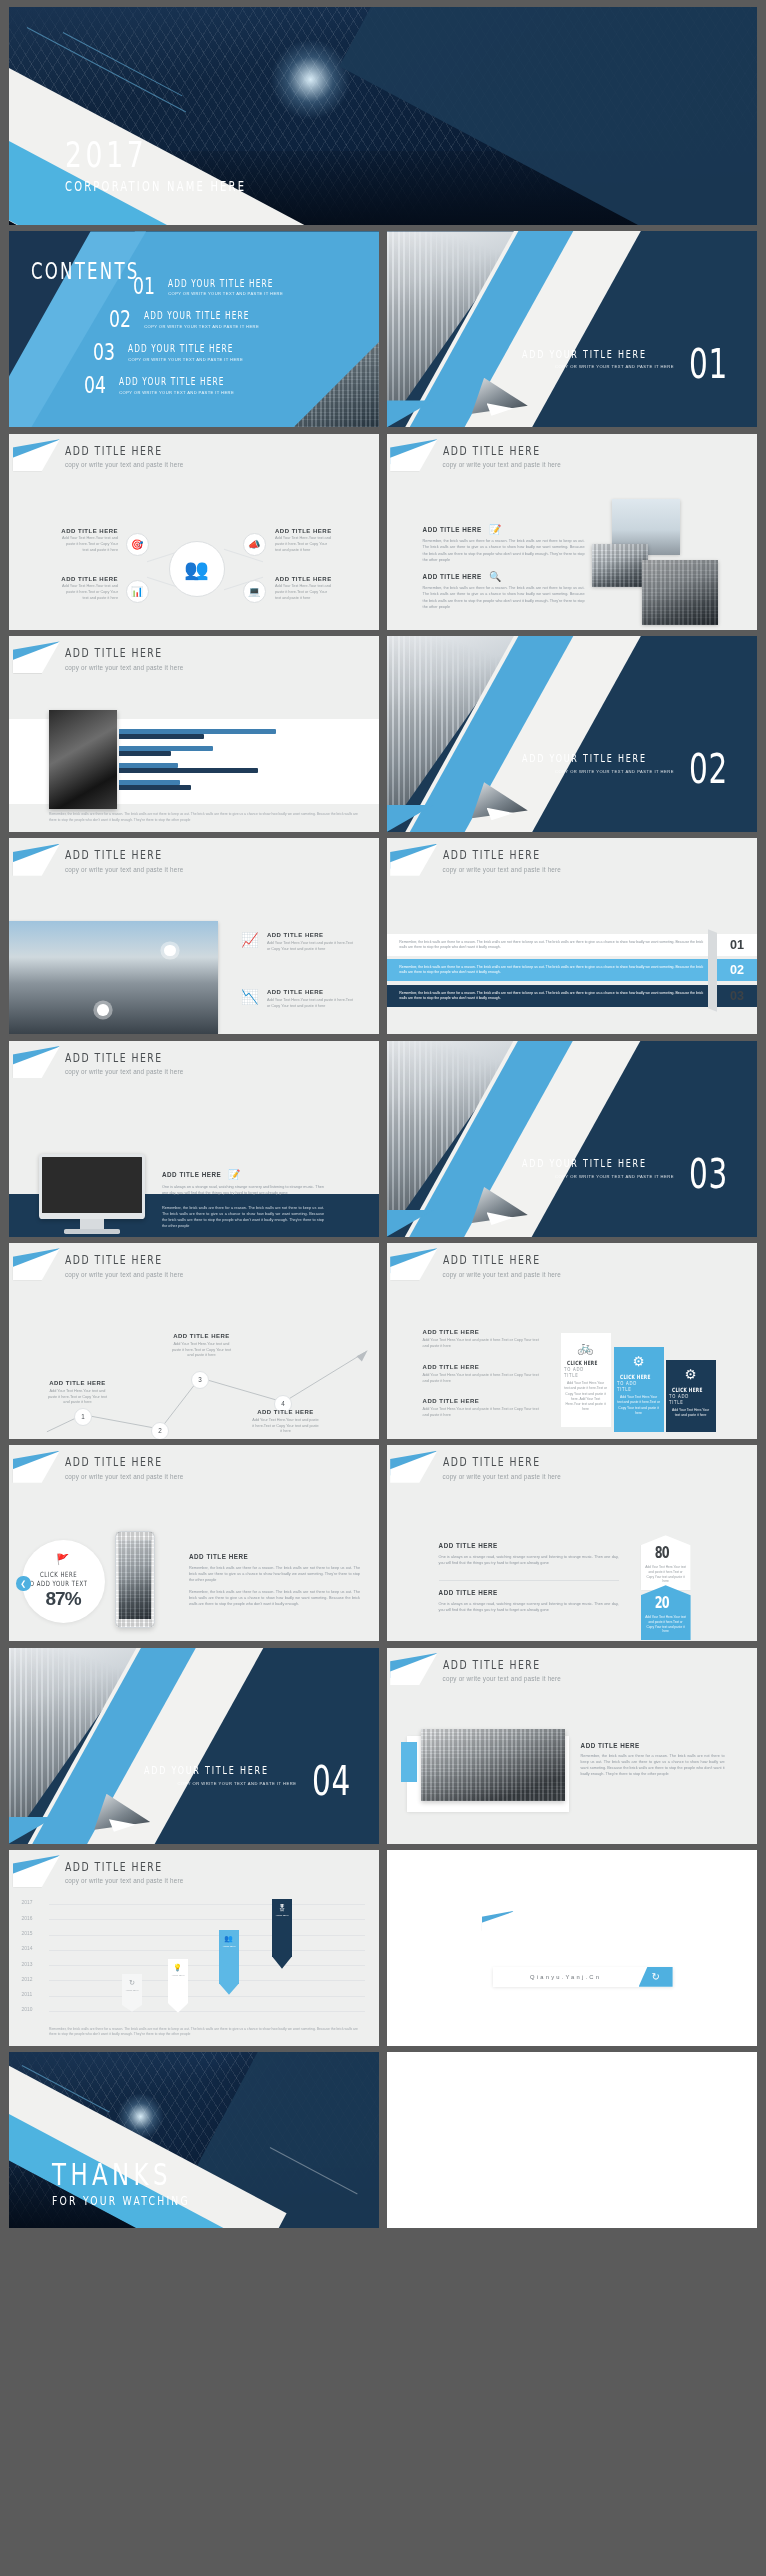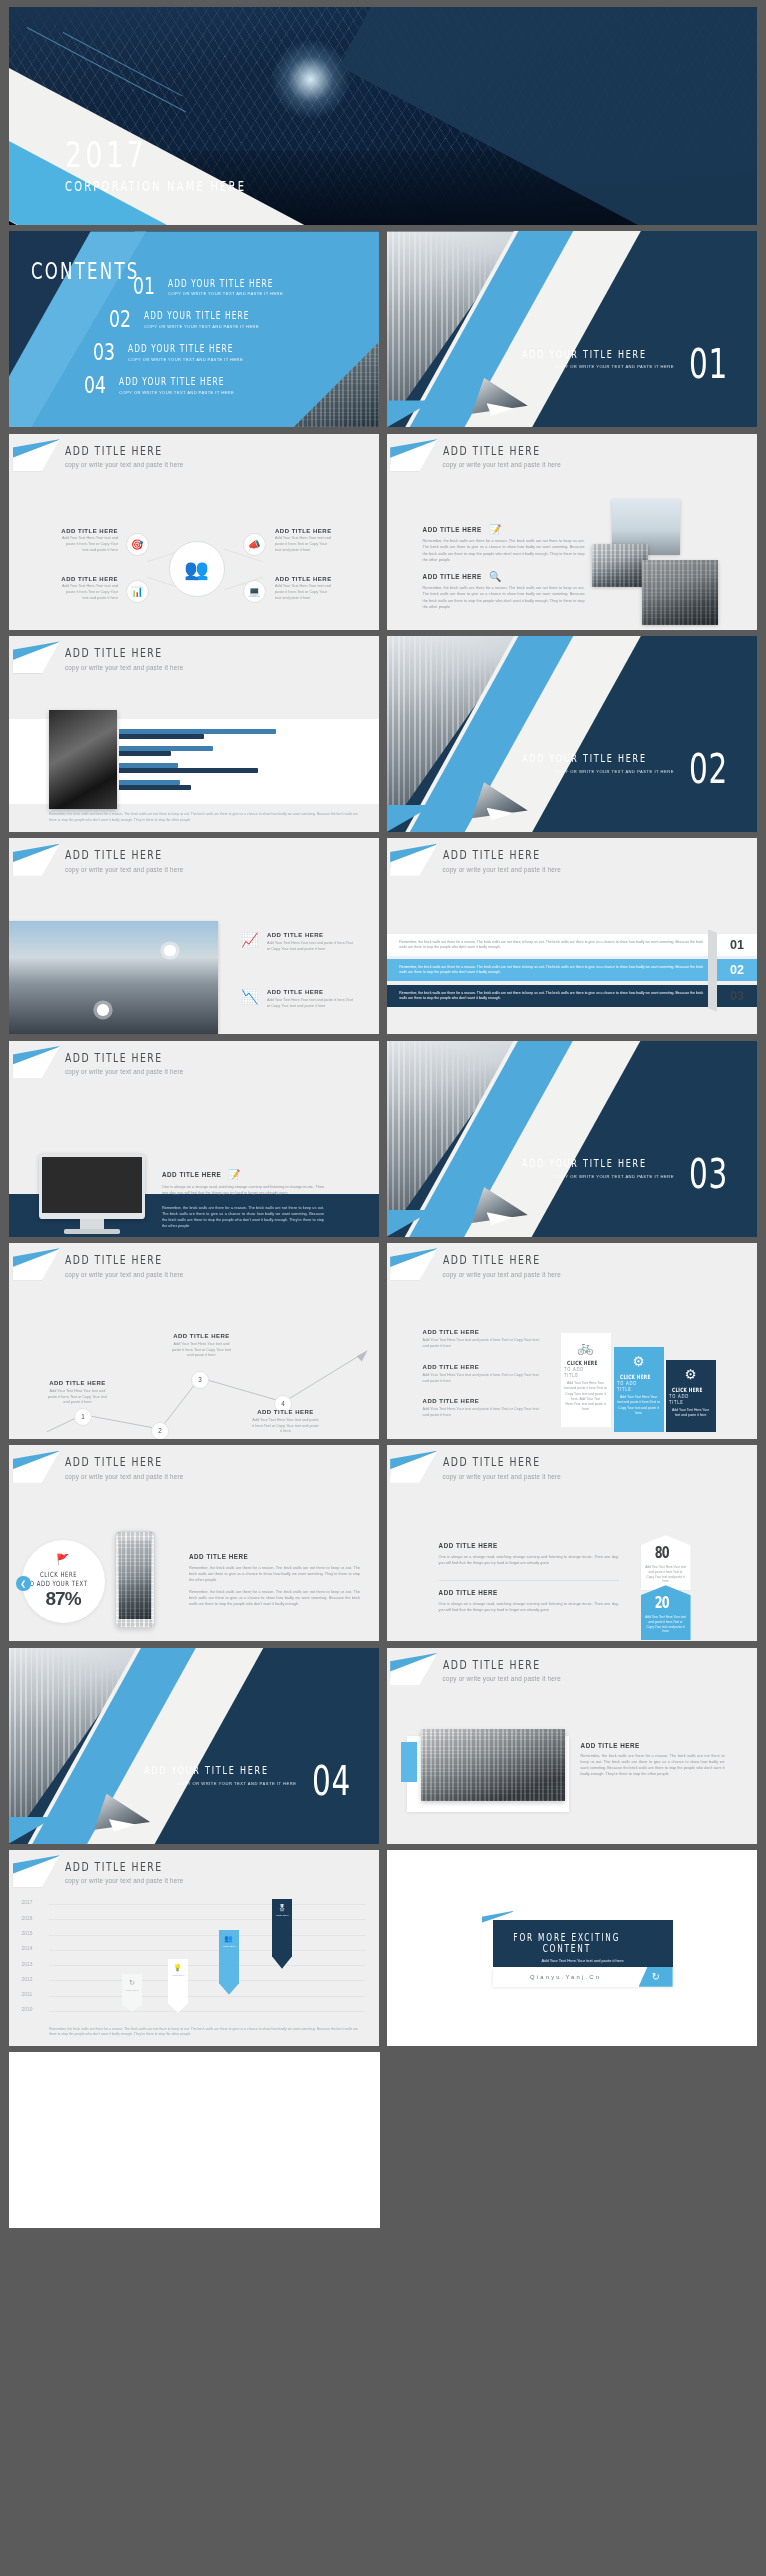--- a/index.html
+++ b/index.html
@@ -753,29 +753,38 @@
       </div>
 
       <div class="foot-p" style="left:40px; right:16px; bottom:8px;">Remember, the brick walls are there for a reason. The brick walls are not there to keep us out. The brick walls are there to give us a chance to show how badly we want someting. Because the brick walls are there to stop the people who don't want it badly enough. They're there to stop the other people</div>
     </div>
 
     <div class="slide half blank">
       <div style="position:absolute; left:95px; top:61px; width:32px; height:20px;">
         <div style="position:absolute; inset:0; background:#4fa9da; clip-path:polygon(0 30%,100% 0,62% 56%,0 82%);"></div>
         <div style="position:absolute; inset:0; background:#fff; clip-path:polygon(0 60%,100% 4%,64% 100%,0 100%); filter:drop-shadow(0.9px 1.8px 0.9px rgba(0,0,0,.2));"></div>
       </div>
-      <div class="endbox" style="position:absolute; left:106px; top:70px;">
-        <div class="et cond">FOR MORE EXCITING CONTENT</div>
-        <div class="es">Add Your Text Here.Your text and paste it here</div>
-      </div>
       <div class="searchbar" style="position:absolute; left:106px; top:117px;">
         <div class="q">Qianyu.Yanj.Cn</div>
         <div class="go">↻</div>
       </div>
     </div>
   </div>
 
   <div class="row">
+    <div class="slide half" style="height:176px;">
+      <div class="photo-bridge"></div>
+      <div class="glow" style="left:108px; top:41px; width:47px; height:47px;"></div>
+      <div class="dark-wedge" style="bottom:-60%;"></div>
+      <div class="diag-white" style="height:83px; top:-65px; left:-40%;"></div>
+      <div class="diag-blue" style="height:41px; top:-5.4px; left:-34%;"></div>
+      <div class="hairline" style="left:12.6px; top:12.6px; width:99px; transform:rotate(28deg);"></div>
+      <div class="hairline" style="left:261px; top:95px; width:99px; transform:rotate(28deg); background:rgba(255,255,255,.35);"></div>
+      <div class="thanks-title">
+        <div class="big cond">THANKS</div>
+        <div class="sub cond">FOR YOUR WATCHING</div>
+      </div>
+    </div>
     <div class="slide half blank" style="height:176px;"></div>
   </div>
 
 </div>
 
 
 </body></html>

